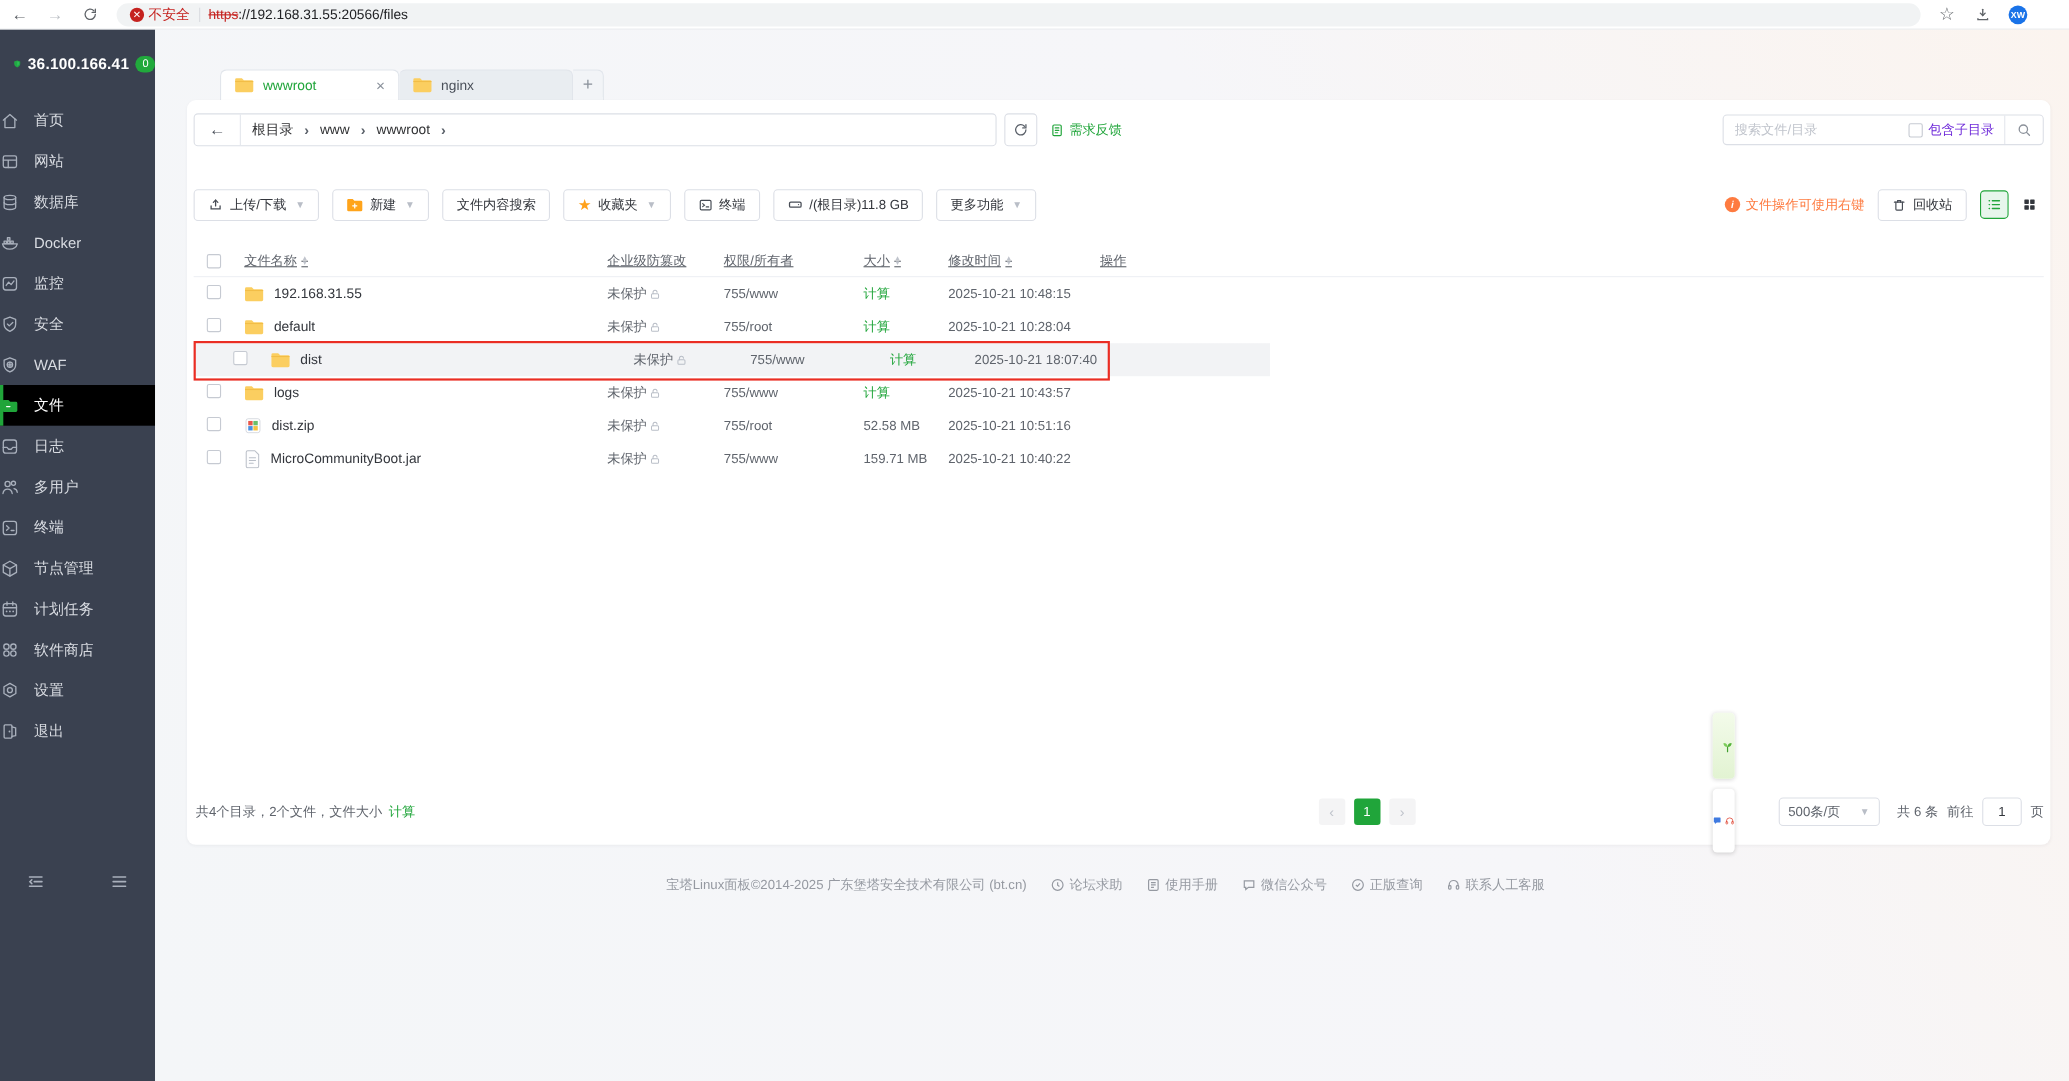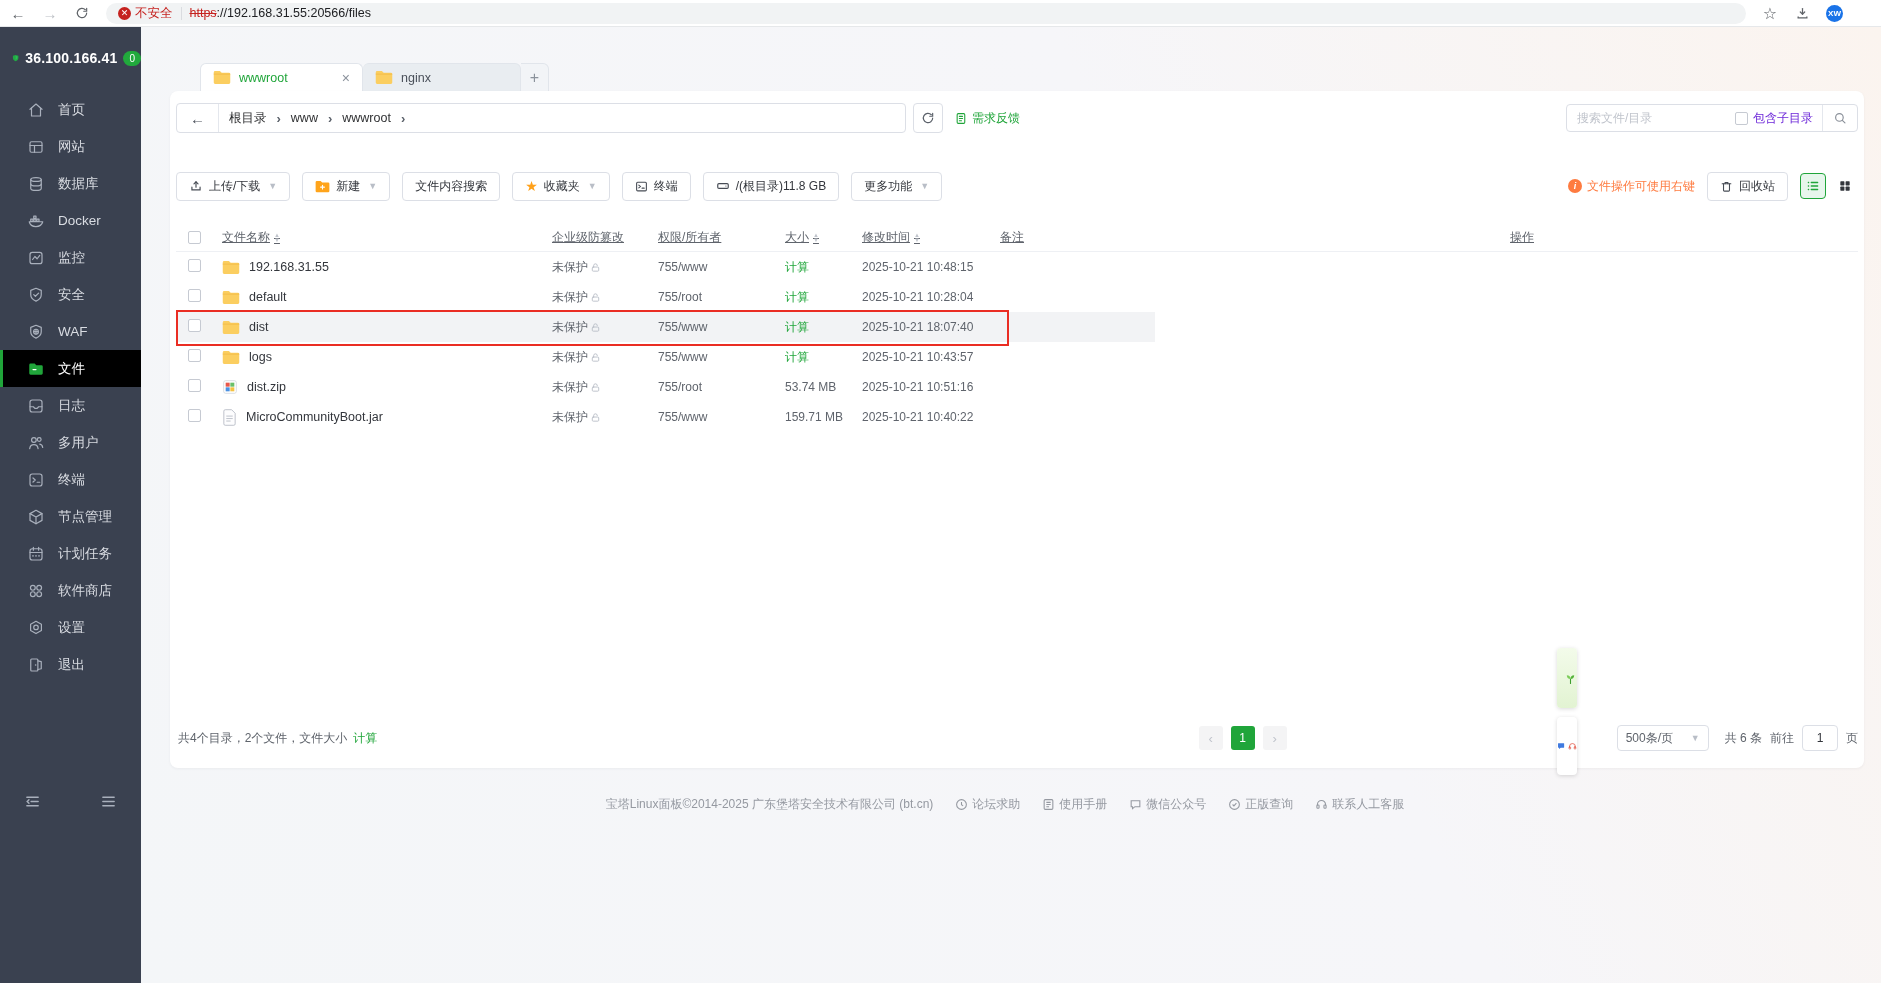--- a/index.html
+++ b/index.html
@@ -17,21 +17,21 @@
   .url-scheme { color:#c5221f; text-decoration:line-through; }
   .url-rest { color:#202124; }
   .avatar { width:17px; height:17px; border-radius:50%; background:#1a73e8; color:#fff; font-size:8px; font-weight:bold; display:flex; align-items:center; justify-content:center; }
 
   
   .sidebar { position:absolute; top:27px; left:0; width:141px; bottom:0; background:#3a4150; color:#d9dce2; }
   .side-head { display:flex; align-items:center; gap:6px; padding:21px 0 0 12px; }
   .side-ip { font-size:14px; font-weight:bold; color:#fff; letter-spacing:.2px; }
   .side-badge { background:#21a93c; color:#fff; font-size:10px; line-height:15px; padding:0 6px; border-radius:8px; }
   .side-menu { margin-top:23px; }
-  .side-item { position:relative; height:37px; display:flex; align-items:center; gap:13px; padding-left:27px; font-size:13.5px; cursor:pointer; color:#d9dce2; }
+  .side-item { position:relative; height:37px; display:flex; align-items:center; gap:13px; font-size:13.5px; cursor:pointer; color:#d9dce2; }
   .side-item .sicon { width:18px; height:18px; color:#a9b0bc; display:flex; }
   .side-item.active { background:#000000; color:#fff; font-weight:normal; }
   .side-item.active::before { content:""; position:absolute; left:0; top:0; bottom:0; width:3px; background:#20a53a; }
   .side-item.active .sicon { color:#20a53a; }
   .side-bottom { position:absolute; top:766px; left:0; right:0; display:flex; justify-content:space-between; padding:0 24px; color:#a9b0bc; }
   .side-bottom .sicon { width:17px; height:17px; cursor:pointer; display:flex; }
   svg { display:block; }
 
   
   .main { position:absolute; left:141px; top:27px; right:0; bottom:0; background:linear-gradient(245deg,#fbf4ef 0%,#f6f6f9 38%,#f4f6f8 100%); }
@@ -75,21 +75,21 @@
   .vbtn.list { background:#e7f6ec; border:1px solid #20a53a; color:#20a53a; }
   .vbtn.grid { color:#33363c; }
 
   
   .ftable { margin:23px 6px 0; }
   .thead, .trow { display:grid; grid-template-columns:46px 330px 106px 127px 77px 138px 510px 1fr; align-items:center; }
   .thead { height:28px; border-bottom:1px solid #eef0f4; font-size:12px; color:#5f646c;text-decoration:underline; }
   .thead .hcell { display:flex; align-items:center; gap:4px; }
   .sorts { display:flex; flex-direction:column; line-height:4.5px; font-size:6px; color:#c0c4cc; }
   .trow { height:30px; font-size:12px; color:#5f646c; position:relative; }
-  .trow.hl { background:linear-gradient(to right,#f2f3f5 0,#f2f3f5 979px,#fff 979px); }
+  .trow.hl { background:linear-gradient(to right,#f2f3f5 0,#f2f3f5 979px,#fff 979px);padding-left:24px; }
   .trow.hl::after { content:""; position:absolute; left:0; top:-2px; width:829px; height:32px; border:2px solid #ea2d23; pointer-events:none; }
   .cell-check { padding-left:12px; }
   .cell-name { display:flex; align-items:center; gap:9px; font-size:12.5px; color:#33363c; cursor:pointer; }
   .cell-protect { display:flex; align-items:center; gap:2px; cursor:pointer; }
   .lock { color:#b9bec7; }
   .size-link { color:#20a53a; cursor:pointer; }
 
   .card-footer { position:absolute; left:6px; right:6px; bottom:0; height:60px; display:flex; align-items:center; }
   .summary { font-size:12px; color:#5f646c; display:flex; gap:6px; padding-left:2px; }
   .summary .size-link { font-size:12px; }
@@ -503,23 +503,20 @@
               </span>
             </div>
             <div class="hcell">
               <span>修改时间</span>
               <span class="sorts">
                 <span>▲</span>
                 <span>▼</span>
               </span>
             </div>
             <div class="hcell">
-              <span>备注</span>
-            </div>
-            <div class="hcell">
               <span>操作</span>
             </div>
           </div>
         <div class="tbody">
             <div class="trow">
               <div class="cell-check"><span class="cb"></span></div>
               <div class="cell-name">
                 <span>
                   <svg width="18" height="15" viewBox="0 0 24 20">
                     <path d="M1 3.2A1.8 1.8 0 0 1 2.8 1.4h6.4l2.4 2.4h9.6A1.8 1.8 0 0 1 23 5.6v11.2a1.8 1.8 0 0 1-1.8 1.8H2.8A1.8 1.8 0 0 1 1 16.8z" fill="#fbce60"></path>
@@ -638,21 +635,21 @@
               <div class="cell-protect">
                 <span>未保护</span>
                 <span class="lock">
                   <svg width="11" height="11" viewBox="0 0 24 24" fill="none" stroke="currentColor" stroke-width="2" stroke-linecap="round">
                     <rect x="5" y="11" width="14" height="9" rx="2"></rect>
                     <path d="M8 11V8a4 4 0 0 1 8 0"></path>
                   </svg>
                 </span>
               </div>
               <div>755/root</div>
-              <div>53.74 MB</div>
+              <div>52.58 MB</div>
               <div>2025-10-21 10:51:16</div>
               <div></div>
               <div></div>
             </div>
             <div class="trow">
               <div class="cell-check"><span class="cb"></span></div>
               <div class="cell-name">
                 <span>
                   <svg width="15" height="17" viewBox="0 0 20 24">
                     <path d="M2 3a2 2 0 0 1 2-2h9l5 5v15a2 2 0 0 1-2 2H4a2 2 0 0 1-2-2z" fill="#fdfdfe" stroke="#b9bec7" stroke-width="1.3"></path>

